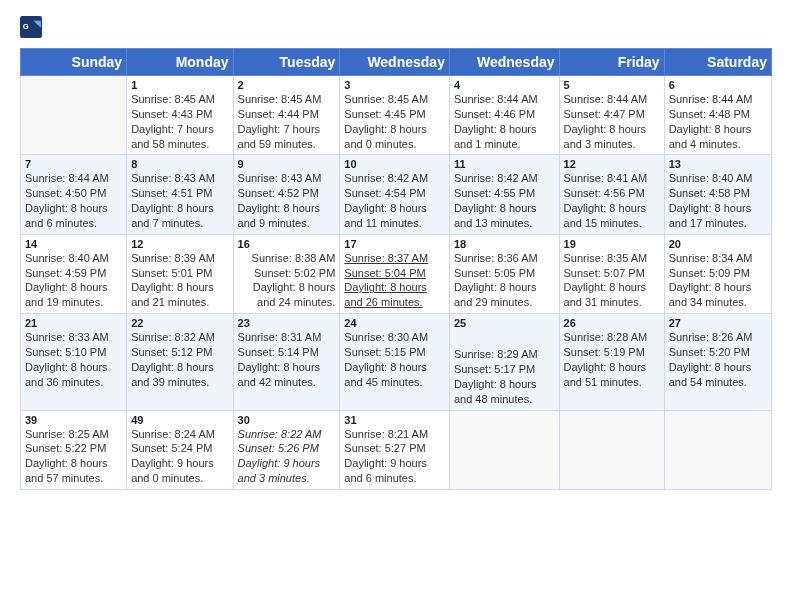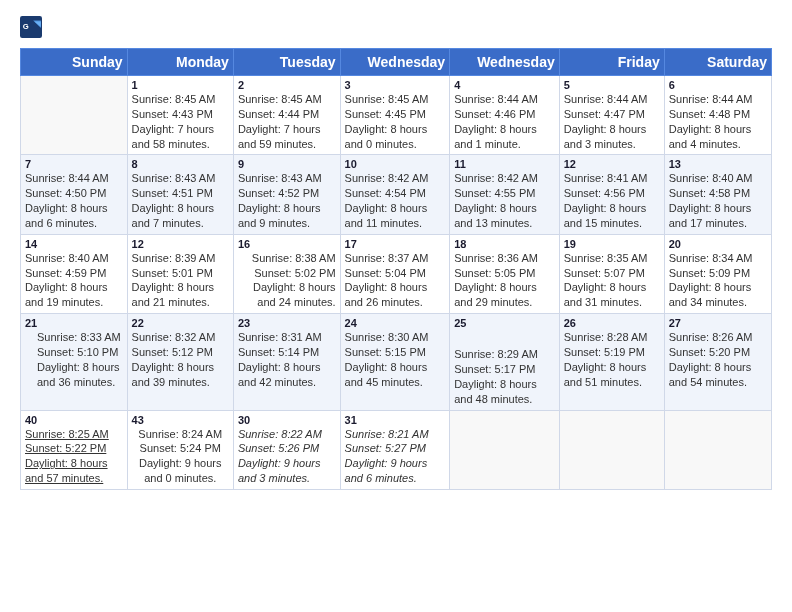--- a/index.html
+++ b/index.html
@@ -243,21 +243,21 @@
           </td>
           <td>
             <div class="day-number">16</div>
             <div class="day-info" style="white-space: pre-line; text-align: right;">Sunrise: 8:38 AM
 Sunset: 5:02 PM
 Daylight: 8 hours
 and 24 minutes.</div>
           </td>
           <td>
             <div class="day-number">17</div>
-            <div class="day-info" style="white-space: pre-line;">Sunrise: 8:37 AM
+            <div class="day-info" style="white-space: pre-line; text-decoration: underline;">Sunrise: 8:37 AM
 Sunset: 5:04 PM
 Daylight: 8 hours
 and 26 minutes.</div>
           </td>
           <td>
             <div class="day-number">18</div>
             <div class="day-info" style="white-space: pre-line;">Sunrise: 8:36 AM
 Sunset: 5:05 PM
 Daylight: 8 hours
 and 29 minutes.</div>
@@ -273,21 +273,21 @@
             <div class="day-number">20</div>
             <div class="day-info" style="white-space: pre-line;">Sunrise: 8:34 AM
 Sunset: 5:09 PM
 Daylight: 8 hours
 and 34 minutes.</div>
           </td>
         </tr>
         <tr>
           <td>
             <div class="day-number">21</div>
-            <div class="day-info" style="white-space: pre-line; margin-left: 12px;">Sunrise: 8:33 AM
+            <div class="day-info" style="white-space: pre-line;">Sunrise: 8:33 AM
 Sunset: 5:10 PM
 Daylight: 8 hours
 and 36 minutes.</div>
           </td>
           <td>
             <div class="day-number">22</div>
             <div class="day-info" style="white-space: pre-line;">Sunrise: 8:32 AM
 Sunset: 5:12 PM
 Daylight: 8 hours
 and 39 minutes.</div>
@@ -323,43 +323,43 @@
           <td>
             <div class="day-number">27</div>
             <div class="day-info" style="white-space: pre-line;">Sunrise: 8:26 AM
 Sunset: 5:20 PM
 Daylight: 8 hours
 and 54 minutes.</div>
           </td>
         </tr>
         <tr>
           <td>
-            <div class="day-number">40</div>
-            <div class="day-info" style="white-space: pre-line; text-decoration: underline;">Sunrise: 8:25 AM
+            <div class="day-number">39</div>
+            <div class="day-info" style="white-space: pre-line;">Sunrise: 8:25 AM
 Sunset: 5:22 PM
 Daylight: 8 hours
 and 57 minutes.</div>
           </td>
           <td>
-            <div class="day-number">43</div>
-            <div class="day-info" style="white-space: pre-line; text-align: center;">Sunrise: 8:24 AM
+            <div class="day-number">49</div>
+            <div class="day-info" style="white-space: pre-line;">Sunrise: 8:24 AM
 Sunset: 5:24 PM
 Daylight: 9 hours
 and 0 minutes.</div>
           </td>
           <td>
             <div class="day-number">30</div>
             <div class="day-info" style="white-space: pre-line; font-style: italic;">Sunrise: 8:22 AM
 Sunset: 5:26 PM
 Daylight: 9 hours
 and 3 minutes.</div>
           </td>
           <td>
             <div class="day-number">31</div>
-            <div class="day-info" style="white-space: pre-line; font-style: italic;">Sunrise: 8:21 AM
+            <div class="day-info" style="white-space: pre-line;">Sunrise: 8:21 AM
 Sunset: 5:27 PM
 Daylight: 9 hours
 and 6 minutes.</div>
           </td>
           <td class="empty-cell"></td>
           <td class="empty-cell"></td>
           <td class="empty-cell"></td>
         </tr>
       </tbody>
   </table>

